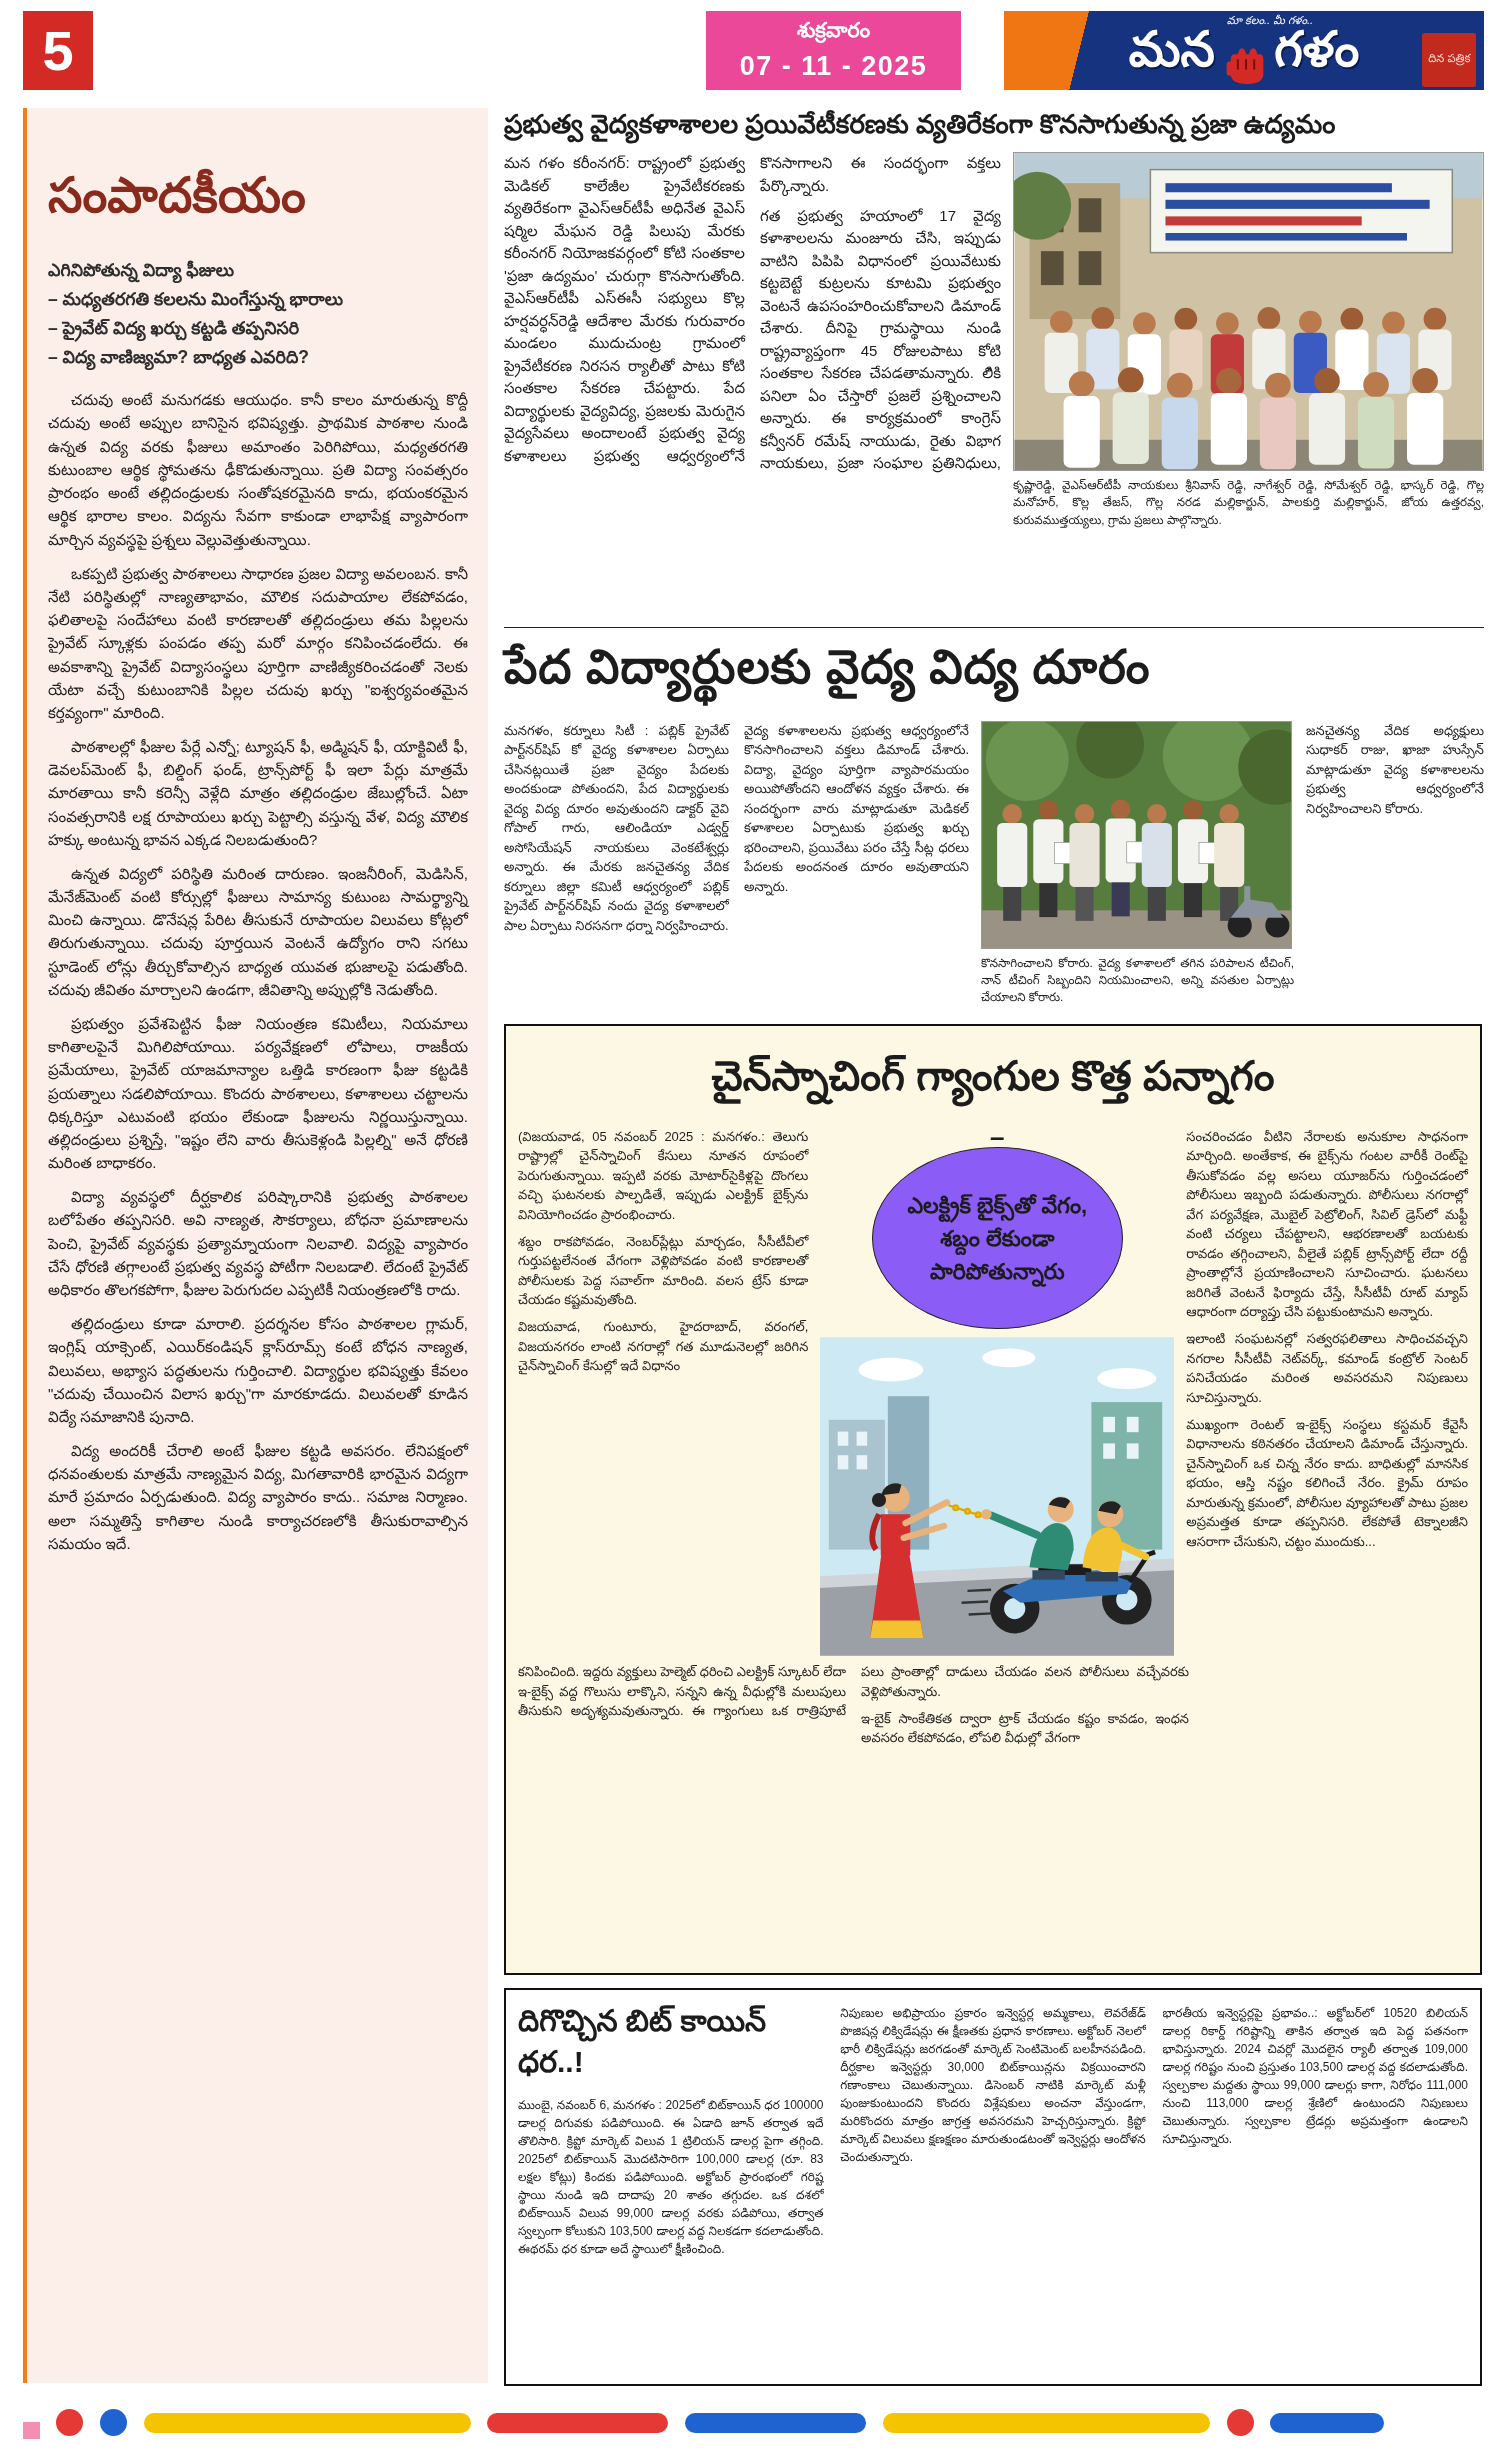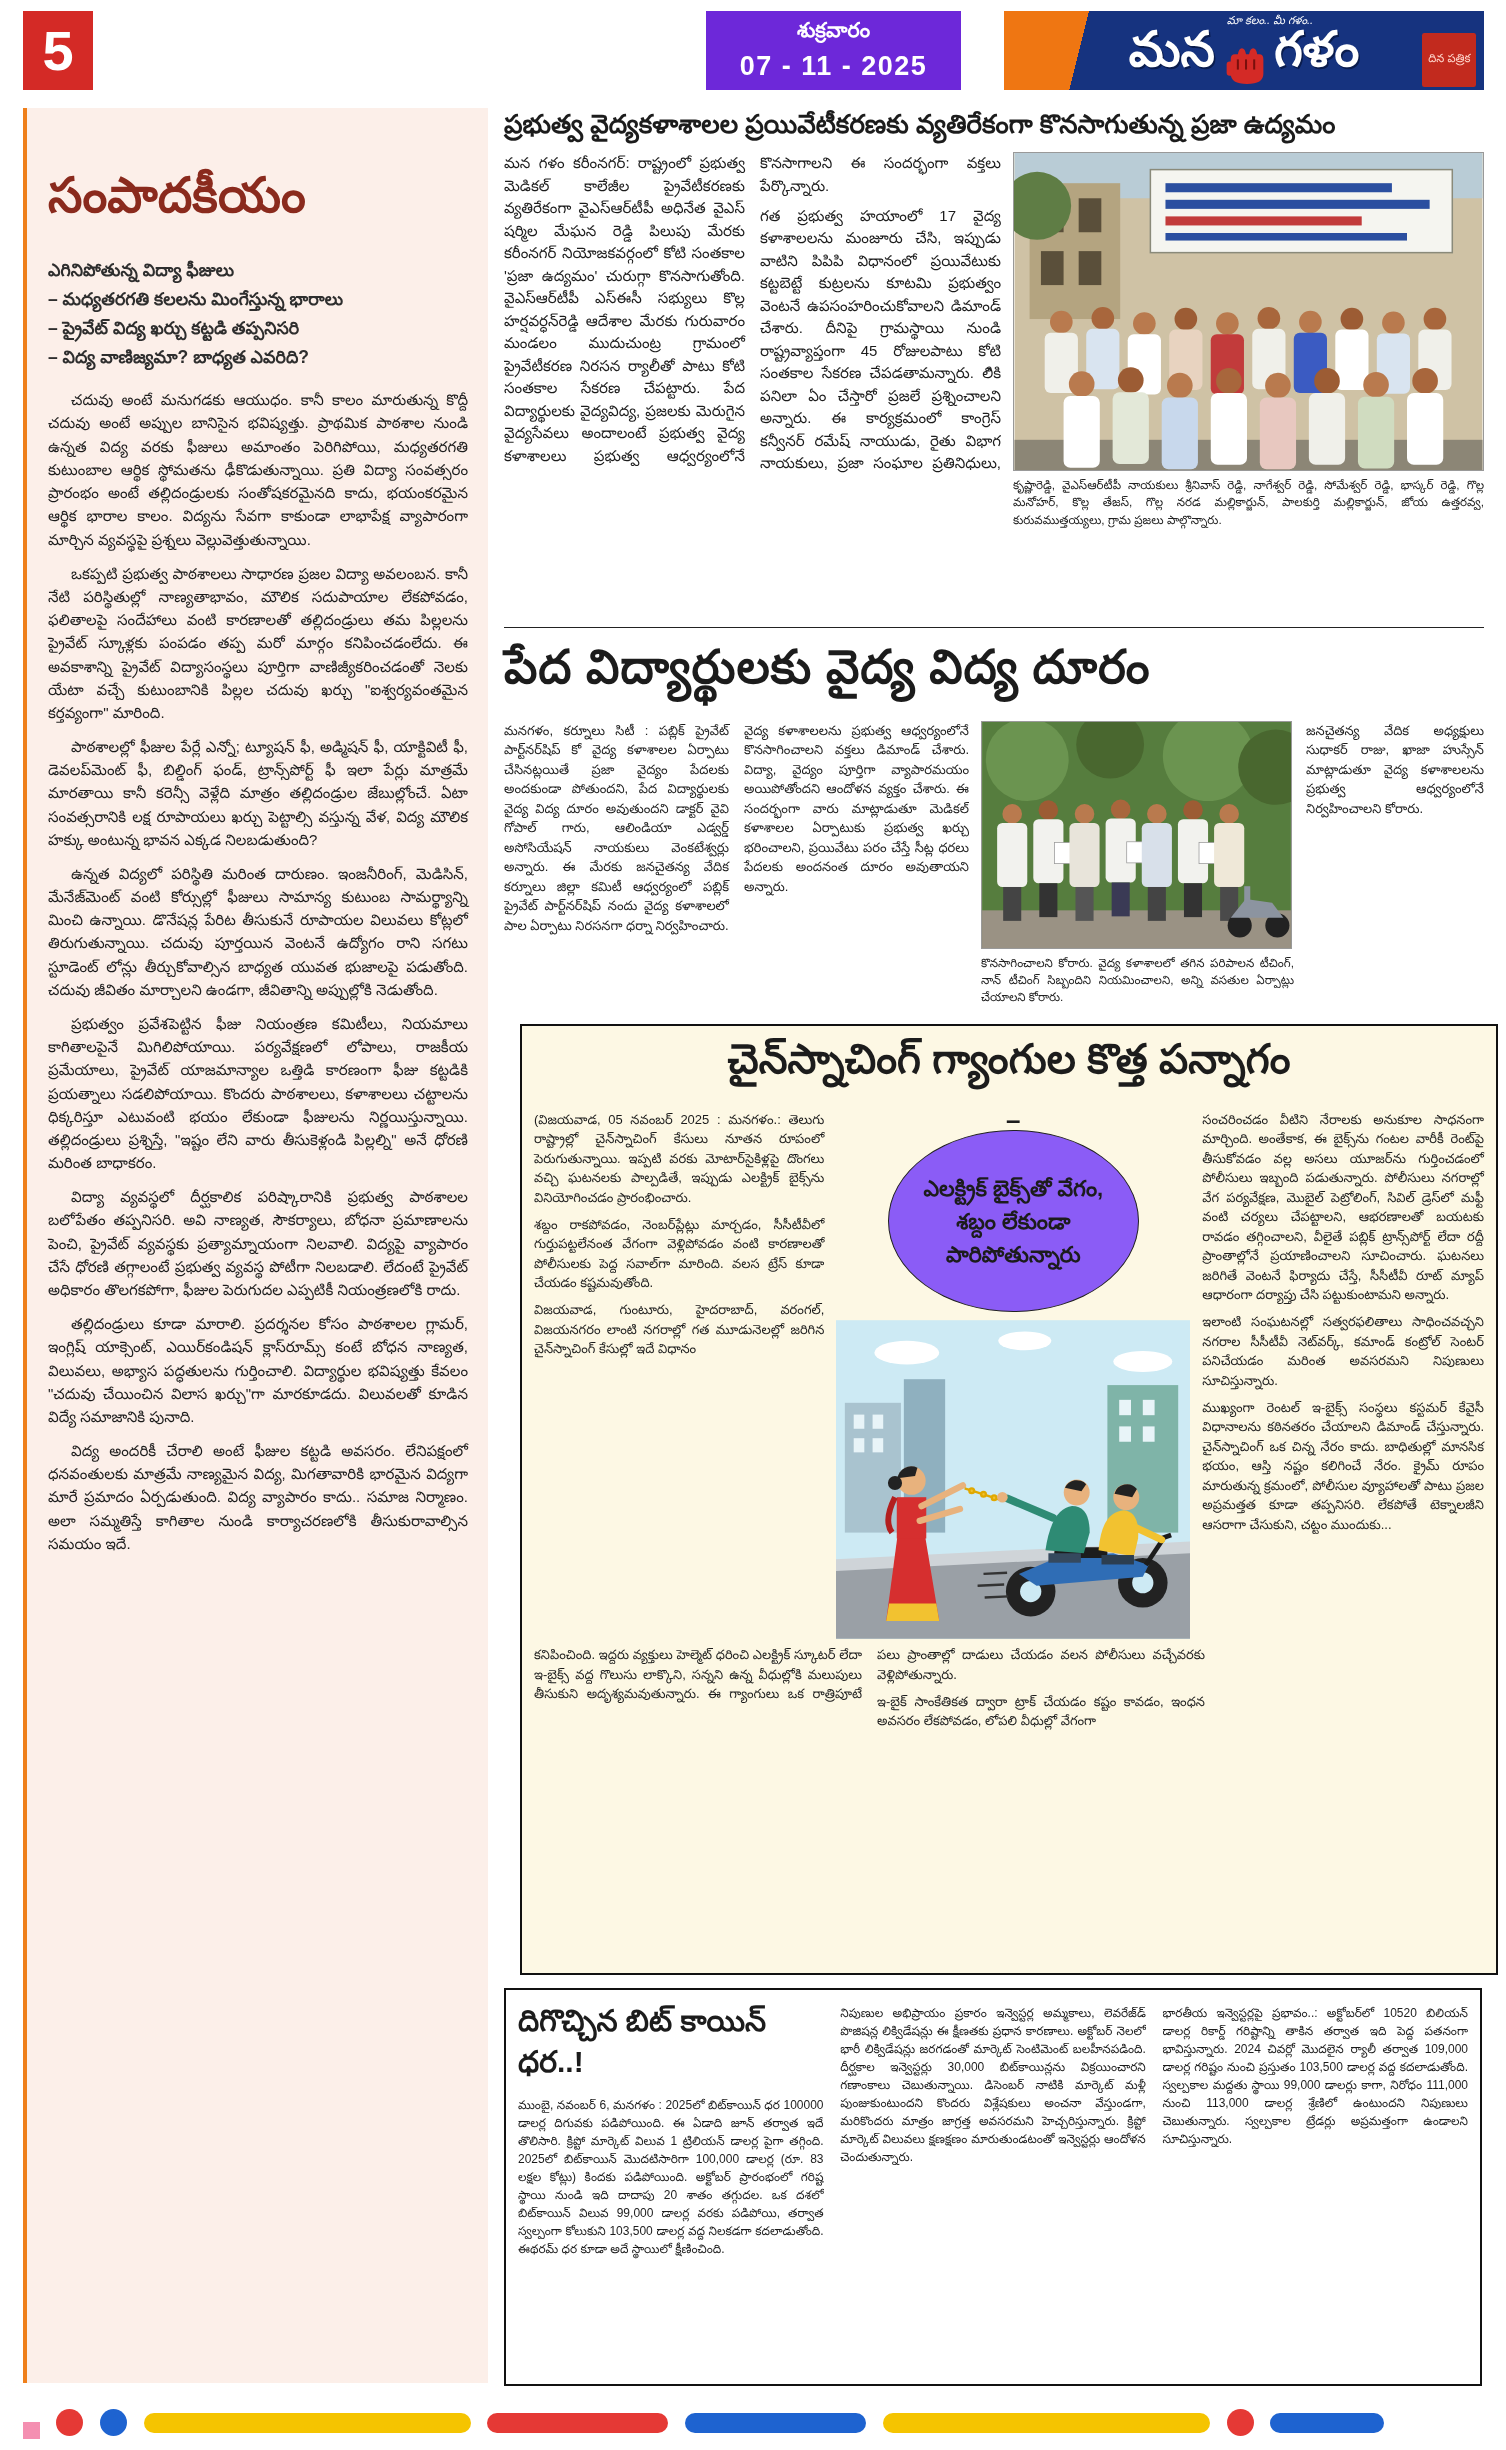--- a/index.html
+++ b/index.html
@@ -5,21 +5,21 @@
   * { margin:0; padding:0; box-sizing:border-box; }
   html,body { width:1507px; background:#ffffff; font-family:"Liberation Sans","DejaVu Sans",sans-serif; color:#1c1c1c; }
   .page { position:relative; width:1507px; height:2450px; background:#fff; overflow:hidden; }
 
   
   .masthead { position:absolute; left:23px; top:10.6px; width:1461px; height:79px; display:flex; align-items:stretch; }
   .pagenum { width:70px; background:#d42a26; color:#fff; font-size:56px; font-weight:bold; display:flex; align-items:center; justify-content:center; }
   .band { width:586px; background:linear-gradient(90deg,#ef7612 0%,#f79c12 55%,#ffd60a 100%); clip-path:polygon(0 0,100% 0,93% 100%,0 100%); display:flex; align-items:center; }
   .section-title { color:#19246e; font-size:44px; font-weight:bold; padding-left:33px; letter-spacing:0.8px; }
   .mast-gap { flex:1; }
-  .datebox { width:255px; background:#6d28d9; color:#fff; display:flex; flex-direction:column; align-items:center; justify-content:center; gap:4.6px; }
+  .datebox { width:255px; background:#ec4899; color:#fff; display:flex; flex-direction:column; align-items:center; justify-content:center; gap:4.6px; }
   .datebox .day { font-size:20.5px; font-weight:bold; }
   .datebox .date { font-size:27px; font-weight:bold; letter-spacing:1.5px; }
   .mast-gap2 { width:43px; }
   .logo { width:480px; background:linear-gradient(104deg,#ef7612 0 17%,#16337f 17% 100%); position:relative; display:flex; flex-direction:column; align-items:center; justify-content:center; }
   .tagline { color:#fff; font-style:italic; font-size:11px; position:absolute; top:3.8px; left:50%; transform:translateX(-20%); white-space:nowrap; }
   .logo-main { display:flex; align-items:flex-end; gap:7.6px; color:#fff; font-size:49px; font-weight:bold; margin-top:10.6px; text-shadow:1.5px 1.5px 0 #0a1c4d; }
   .fist { display:inline-flex; width:44px; height:49px; }
   .logo-sub { position:absolute; right:7.6px; bottom:3px; color:#ffd9cf; background:#c22a1e; font-size:11.4px; padding:19px 6px; border-radius:2.3px; }
 
   
@@ -43,21 +43,21 @@
   .art2 { position:absolute; left:504px; top:627px; width:980px; border-top:1.5px solid #222; padding-top:10.6px; }
   .art2-head { font-size:47px; font-weight:bold; margin-bottom:15px; letter-spacing:0.8px; }
   .art2-row { display:flex; gap:12px; }
   .art2-text1 { width:465px; height:283px; column-count:2; column-gap:15px; overflow:hidden; }
   .art2-text1 p, .art2-text3 p { font-size:13px; line-height:1.5; text-align:justify; margin-bottom:7.6px; }
   .art2-fig { width:313px; }
   .art2-fig svg { display:block; border:0.8px solid #999; }
   .art2-text3 { width:178px; height:283px; overflow:hidden; }
 
   
-  .chainbox { position:absolute; left:520px; top:1024px; width:978px; height:951px; border:2.3px solid #111; background:#fdf8e4; padding:7px 12px; overflow:hidden; }
+  .chainbox { position:absolute; left:504px; top:1024px; width:978px; height:951px; border:2.3px solid #111; background:#fdf8e4; padding:24px 12px; overflow:hidden; }
   .chain-head { text-align:center; font-size:41px; font-weight:bold; margin:3px 0 16.7px; }
   .chain-row { display:flex; gap:12px; }
   .chain-left { width:302px; }
   .chain-left p, .chain-right p, .chain-bottom p { font-size:13px; line-height:1.5; text-align:justify; margin-bottom:7.6px; }
   .chain-mid { width:355px; display:flex; flex-direction:column; align-items:center; }
   .callout-dash { font-size:26px; font-weight:bold; line-height:0.8; }
   .callout { width:251px; height:182px; border:1.5px solid #222; border-radius:50%; display:flex; align-items:center; justify-content:center; text-align:center; padding:21px; font-size:22px; font-weight:bold; line-height:1.5; background:#8b5cf6; }
   .cartoon { margin-top:7.6px; }
   .chain-right { width:293px; }
   .chain-bottom { margin-top:6px; width:671px; height:176px; column-count:2; column-gap:15px; overflow:hidden; }

